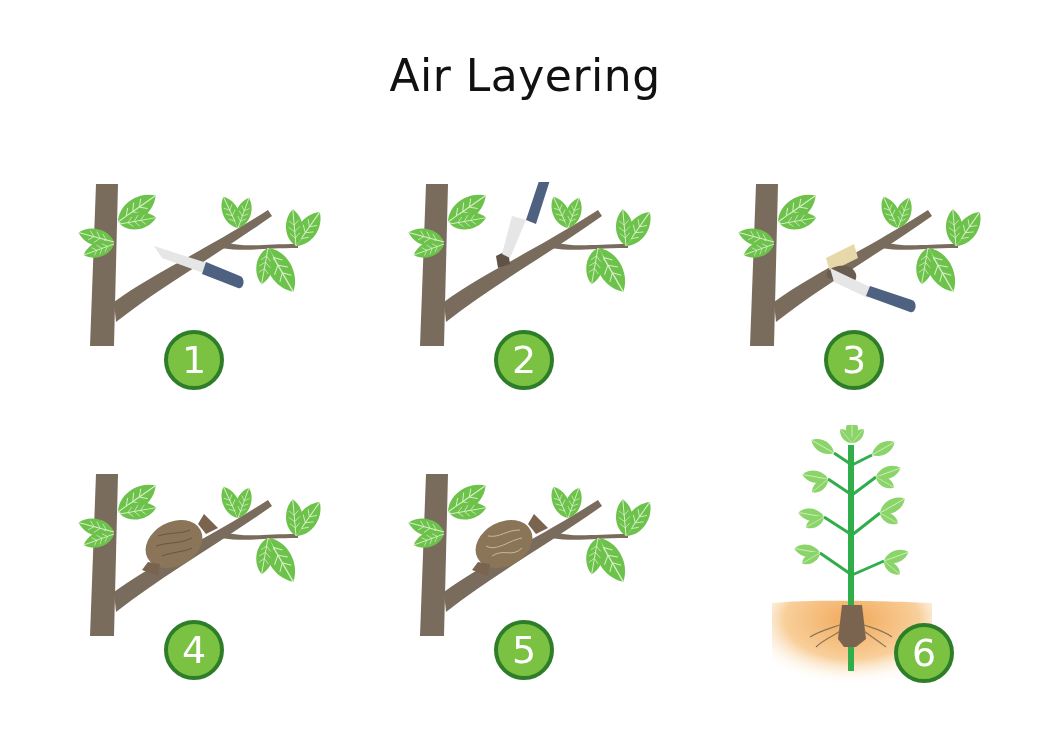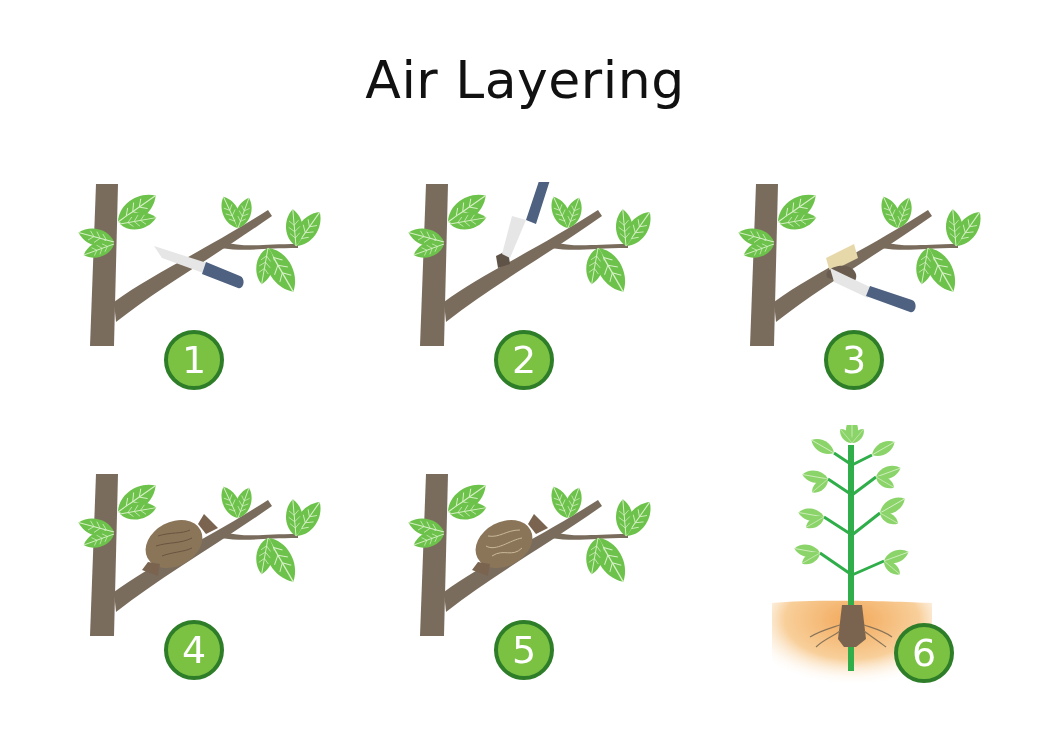--- a/index.html
+++ b/index.html
@@ -1,17 +1,17 @@
 <!DOCTYPE html>
 <html><head>
 <meta charset="utf-8">
 <style>
   html,body{margin:0;padding:0;background:#ffffff;}
   body{width:1050px;height:745px;position:relative;overflow:hidden;font-family:"DejaVu Sans","Liberation Sans",sans-serif;}
-  .title{position:absolute;left:0;top:50px;width:1050px;text-align:center;font-size:52px;color:#111;font-weight:normal;letter-spacing:0.5px;}
+  .title{position:absolute;left:0;top:50px;width:1050px;text-align:center;font-size:44px;color:#111;font-weight:normal;letter-spacing:0.5px;}
   .panel{position:absolute;width:280px;height:240px;}
   .panel svg{position:absolute;left:0;top:0;}
   .badge{position:absolute;width:60px;height:60px;border-radius:50%;background:#7cc242;border:4px solid #2e7d28;box-sizing:border-box;color:#fff;font-size:38px;display:flex;align-items:center;justify-content:center;font-family:"DejaVu Sans","Liberation Sans",sans-serif;line-height:1;}
 </style>
 </head>
 <body>
 
 <div class="title">Air Layering</div>
 
 <svg width="0" height="0" style="position:absolute">

